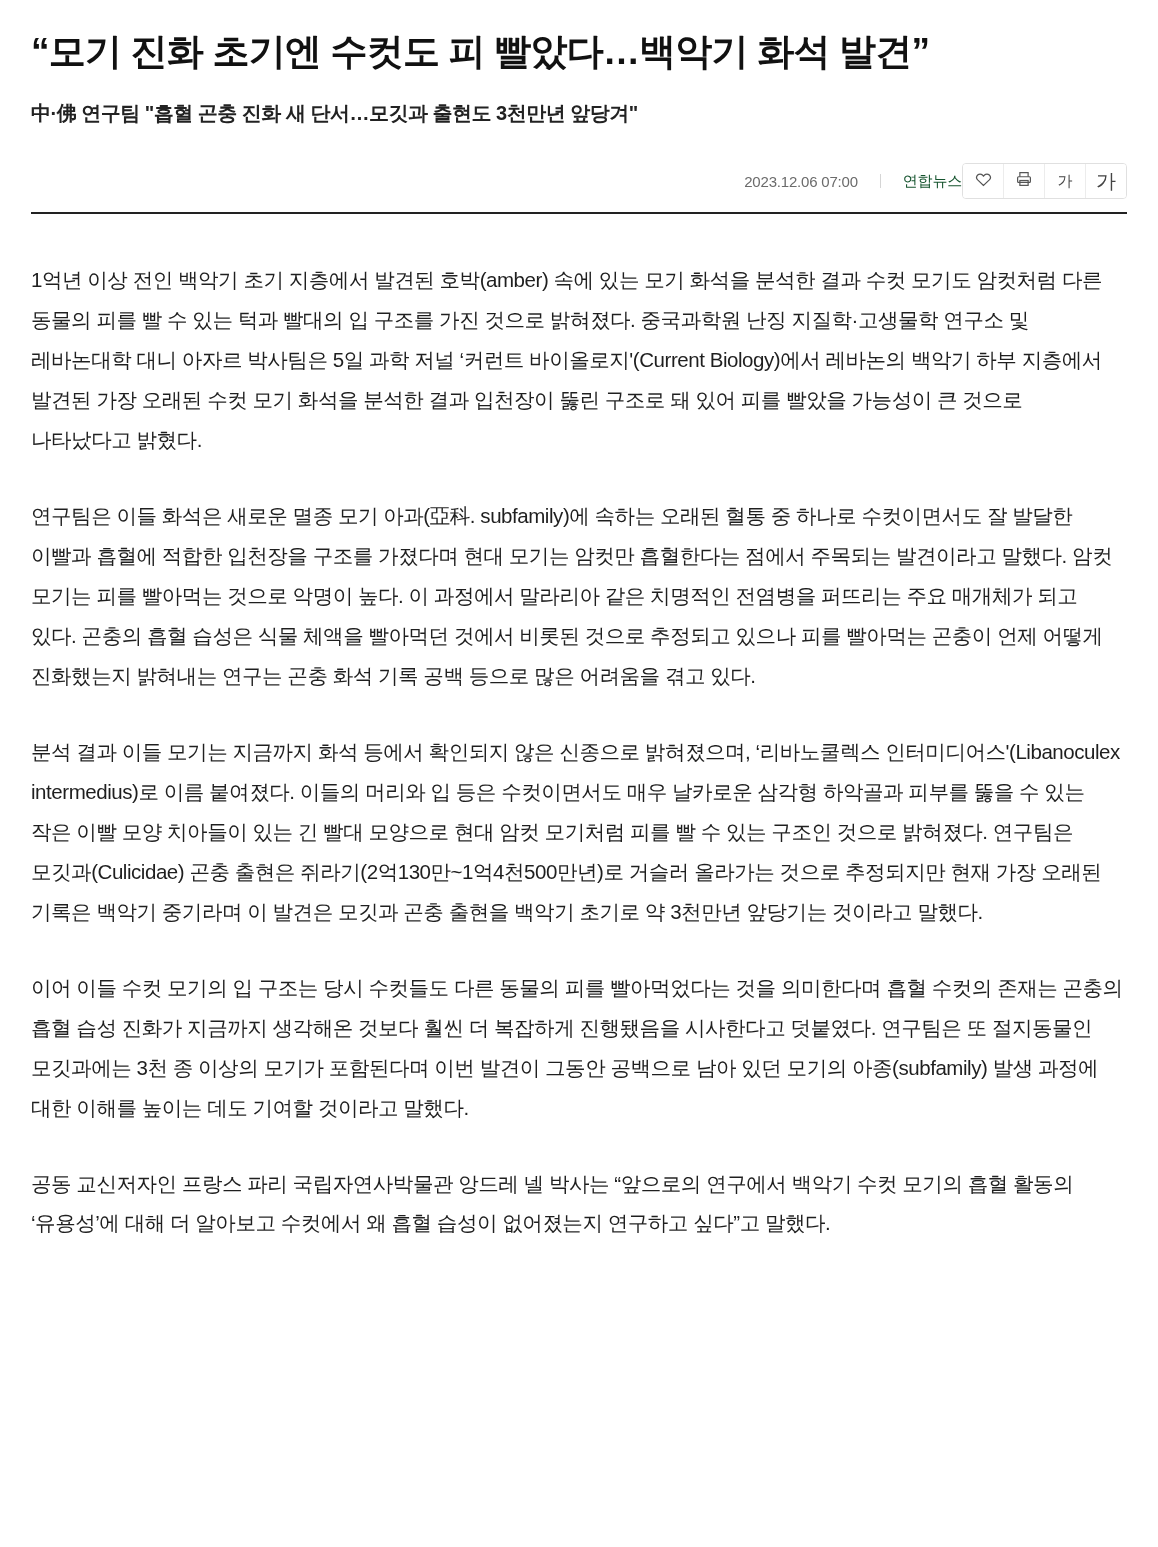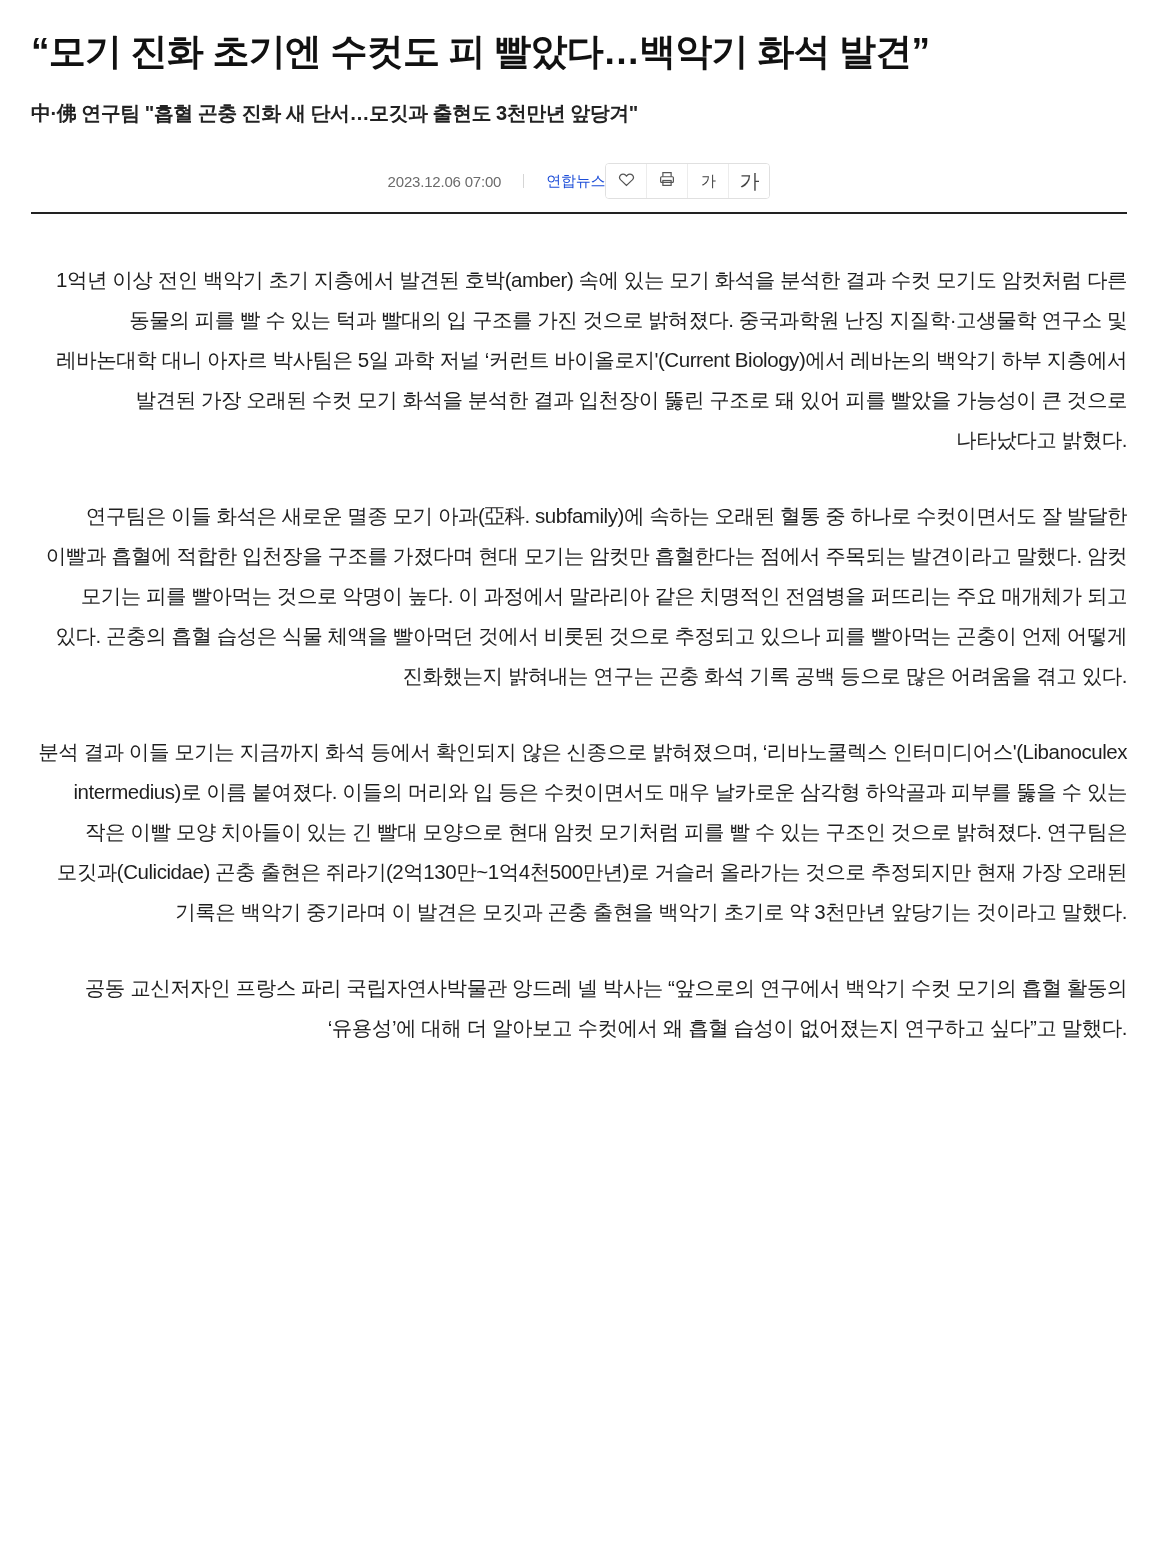--- a/index.html
+++ b/index.html
@@ -37,40 +37,40 @@
     font-weight: bold;
     letter-spacing: -0.5px;
     color: #222222;
     margin: 22px 0 0 0;
     padding: 0 6px;
   }
 
   .meta-row {
     display: flex;
     align-items: center;
-    justify-content: center;
+    justify-content: flex-end;
     margin-top: 36px;
     padding: 0 6px 0 6px;
     height: 34px;
   }
   .meta-left {
     display: flex;
     align-items: center;
     font-size: 15px;
     color: #666666;
   }
   .meta-date { color: #6b6b6b; letter-spacing: -0.2px; }
   .meta-sep {
     display: inline-block;
     width: 1px;
     height: 14px;
     background: #d5d5d5;
     margin: 0 22px;
   }
-  .meta-source { color: #1d4ed8; letter-spacing: -0.2px; }
+  .meta-source { color: #14532d; letter-spacing: -0.2px; }
 
   .meta-right {
     display: flex;
     align-items: stretch;
     border: 1px solid #e0e0e0;
     border-radius: 4px;
     height: 34px;
     overflow: hidden;
     background: #fff;
   }
@@ -99,21 +99,20 @@
     padding: 0 6px;
     margin-top: 46px;
   }
   .article p {
     font-size: 20.5px;
     line-height: 1.95;
     letter-spacing: -0.45px;
     color: #1f1f1f;
     margin: 0 0 36px 0;
     word-break: keep-all;
-    text-align: right;
   }
   .article p:last-child { margin-bottom: 30px; }
 </style>
 </head>
 <body>
 
 <div class="page">
 
   <h1 class="headline">“모기 진화 초기엔 수컷도 피 빨았다…백악기 화석 발견”</h1>
 
@@ -147,16 +146,17 @@
       <div class="tool-btn text-lg">가</div>
     </div>
   </div>
 
   <hr class="rule">
 
   <div class="article">
     <p>1억년 이상 전인 백악기 초기 지층에서 발견된 호박(amber) 속에 있는 모기 화석을 분석한 결과 수컷 모기도 암컷처럼 다른 동물의 피를 빨 수 있는 턱과 빨대의 입 구조를 가진 것으로 밝혀졌다. 중국과학원 난징 지질학·고생물학 연구소 및 레바논대학 대니 아자르 박사팀은 5일 과학 저널 ‘커런트 바이올로지'(Current Biology)에서 레바논의 백악기 하부 지층에서 발견된 가장 오래된 수컷 모기 화석을 분석한 결과 입천장이 뚫린 구조로 돼 있어 피를 빨았을 가능성이 큰 것으로 나타났다고 밝혔다.</p>
     <p>연구팀은 이들 화석은 새로운 멸종 모기 아과(亞科. subfamily)에 속하는 오래된 혈통 중 하나로 수컷이면서도 잘 발달한 이빨과 흡혈에 적합한 입천장을 구조를 가졌다며 현대 모기는 암컷만 흡혈한다는 점에서 주목되는 발견이라고 말했다. 암컷 모기는 피를 빨아먹는 것으로 악명이 높다. 이 과정에서 말라리아 같은 치명적인 전염병을 퍼뜨리는 주요 매개체가 되고 있다. 곤충의 흡혈 습성은 식물 체액을 빨아먹던 것에서 비롯된 것으로 추정되고 있으나 피를 빨아먹는 곤충이 언제 어떻게 진화했는지 밝혀내는 연구는 곤충 화석 기록 공백 등으로 많은 어려움을 겪고 있다.</p>
     <p>분석 결과 이들 모기는 지금까지 화석 등에서 확인되지 않은 신종으로 밝혀졌으며, ‘리바노쿨렉스 인터미디어스'(Libanoculex intermedius)로 이름 붙여졌다. 이들의 머리와 입 등은 수컷이면서도 매우 날카로운 삼각형 하악골과 피부를 뚫을 수 있는 작은 이빨 모양 치아들이 있는 긴 빨대 모양으로 현대 암컷 모기처럼 피를 빨 수 있는 구조인 것으로 밝혀졌다. 연구팀은 모깃과(Culicidae) 곤충 출현은 쥐라기(2억130만~1억4천500만년)로 거슬러 올라가는 것으로 추정되지만 현재 가장 오래된 기록은 백악기 중기라며 이 발견은 모깃과 곤충 출현을 백악기 초기로 약 3천만년 앞당기는 것이라고 말했다.</p>
+    <p>이어 이들 수컷 모기의 입 구조는 당시 수컷들도 다른 동물의 피를 빨아먹었다는 것을 의미한다며 흡혈 수컷의 존재는 곤충의 흡혈 습성 진화가 지금까지 생각해온 것보다 훨씬 더 복잡하게 진행됐음을 시사한다고 덧붙였다. 연구팀은 또 절지동물인 모깃과에는 3천 종 이상의 모기가 포함된다며 이번 발견이 그동안 공백으로 남아 있던 모기의 아종(subfamily) 발생 과정에 대한 이해를 높이는 데도 기여할 것이라고 말했다.</p>
     <p>공동 교신저자인 프랑스 파리 국립자연사박물관 앙드레 넬 박사는 “앞으로의 연구에서 백악기 수컷 모기의 흡혈 활동의 ‘유용성’에 대해 더 알아보고 수컷에서 왜 흡혈 습성이 없어졌는지 연구하고 싶다”고 말했다.</p>
   </div>
 
 </div>
 
 </body></html>

